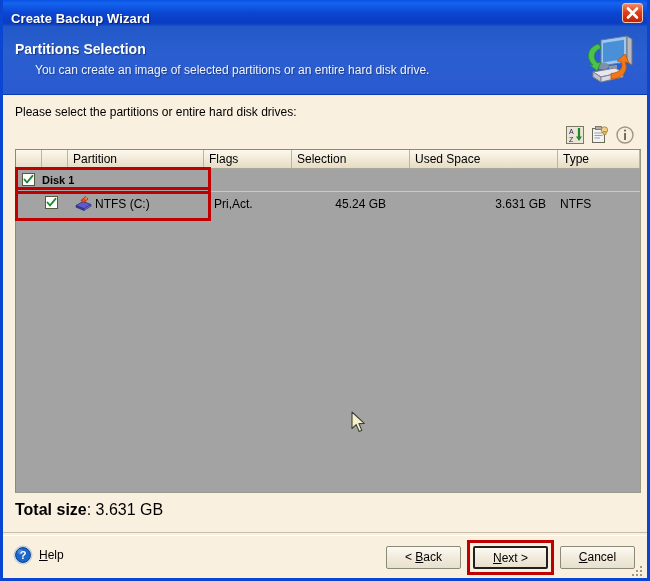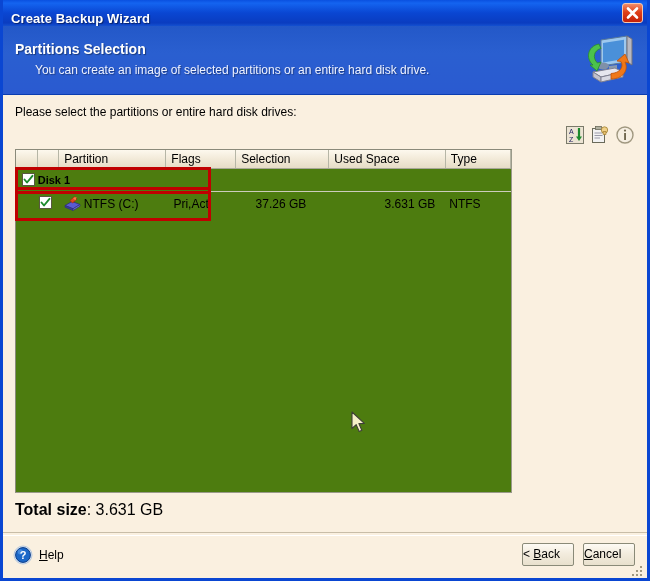--- a/index.html
+++ b/index.html
@@ -110,23 +110,23 @@
     display: flex;
     gap: 5px;
     align-items: center;
   }
   .tb-icon { width: 20px; height: 20px; cursor: pointer; }
 
   
   .listview {
     position: absolute;
     left: 12px; top: 54px;
-    width: 497px; height: 344px;
-    box-sizing: border-box;
-    background: #4d7c0f;
+    width: 626px; height: 344px;
+    box-sizing: border-box;
+    background: #a3a3a3;
     border: 1px solid #9a9a8a;
     border-top-color: #8a8a7a;
     border-left-color: #8a8a7a;
   }
   .lv-header {
     display: flex;
     height: 19px;
     background: linear-gradient(to bottom, #fdf8ee 0%, #f2ead8 50%, #e6dcc6 100%);
     border-bottom: 1px solid #a8a898;
     box-sizing: border-box;
@@ -220,27 +220,28 @@
   .help-label u { text-decoration: underline; }
 
   .btns {
     position: absolute;
     right: 12px; top: 7px;
     display: flex;
     align-items: center;
     gap: 9px;
   }
   .btn {
-    width: 52px; height: 23px;
+    width: 75px; height: 23px;
     box-sizing: border-box;
     background: linear-gradient(to bottom, #fdfaf4 0%, #f3ecde 45%, #e8e0cd 100%);
     border: 1px solid #8a8a78;
     border-radius: 2px;
     font-size: 12px;
     line-height: 21px;
+    text-align: center;
     color: #000;
     cursor: pointer;
     font-family: "Liberation Sans", sans-serif;
   }
   .btn u { text-decoration: underline; }
   .btn-wrap {
     position: relative;
     display: inline-block;
   }
   .btn-wrap.highlight {
@@ -377,21 +378,21 @@
             <svg width="17" height="15" viewBox="0 0 17 15">
               <path d="M1 9.5 L8 5.5 L16 8.5 L9 12.8 Z" fill="#5a5ad2" stroke="#30307a" stroke-width="0.8"></path>
               <path d="M1 9.5 L1 11.2 L9 14.5 L9 12.8 Z" fill="#3a3aa8" stroke="#30307a" stroke-width="0.7"></path>
               <path d="M9 12.8 L16 8.5 L16 10.2 L9 14.5 Z" fill="#7070e0" stroke="#30307a" stroke-width="0.7"></path>
               <path d="M6 4.5 L10.5 0.5 L13 3 L8.5 7 Z" fill="#e04820" stroke="#a02808" stroke-width="0.7"></path>
               <path d="M9 2 L12.5 1 L11.5 4.5 Z" fill="#f08040"></path>
             </svg>
             <span>NTFS (C:)</span>
           </div>
           <div class="cell" style="width:88px; padding-left:10px;">Pri,Act.</div>
-          <div class="cell r" style="width:118px; padding-right:24px;">37.26 GB</div>
+          <div class="cell r" style="width:118px; padding-right:24px;">45.24 GB</div>
           <div class="cell r" style="width:148px; padding-right:12px;">3.631 GB</div>
           <div class="cell" style="width:82px; padding-left:2px;">NTFS</div>
         </div>
 
       </div>
     </div>
 
     <div class="annot" style="left:12px; top:72px; width:196px; height:27px;"></div>
     <div class="annot" style="left:12px; top:92px; width:196px; height:34px;"></div>
 
@@ -415,20 +416,23 @@
         <circle cx="7.3" cy="6.8" r="2.6" fill="#5a9ae8" opacity="0.65"></circle>
         <text x="10" y="14.3" text-anchor="middle" font-family="Liberation Sans, sans-serif" font-size="11" font-weight="bold" fill="#ffffff">?</text>
       </svg>
       <span class="help-label"><span></span><u>H</u><span>elp</span></span>
     </div>
 
     <div class="btns">
       <div class="btn-wrap">
         <div class="btn"><span>&lt; </span><u>B</u><span>ack</span></div>
       </div>
+      <div class="btn-wrap highlight">
+        <div class="btn"><span></span><u>N</u><span>ext &gt;</span></div>
+      </div>
       <div class="btn-wrap">
         <div class="btn"><span></span><u>C</u><span>ancel</span></div>
       </div>
     </div>
 
     <div class="grip">
       <i style="left:9px; top:3px;"></i>
       <i style="left:5px; top:7px;"></i>
         <i style="left:9px; top:7px;"></i>
       <i style="left:1px; top:11px;"></i>

